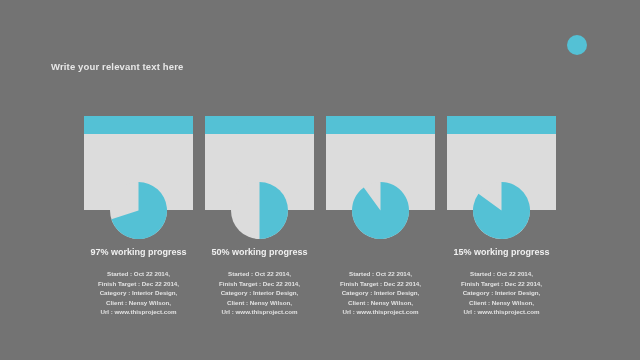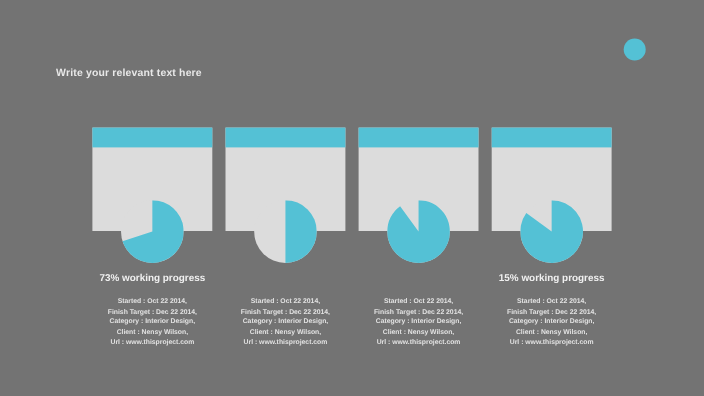--- a/index.html
+++ b/index.html
@@ -136,40 +136,41 @@
     <div class="card c0">
       <div class="card-panel">
         <div class="card-bar"></div>
       </div>
       <div class="pie-wrap">
         <svg viewBox="0 0 100 100">
           <circle cx="50" cy="50" r="50" fill="#dcdcdc"></circle>
           <path class="pie-slice" d="M 50 50 L 50 0 A 50 50 0 1 1 2.447 65.451 Z" fill="#54c1d5"></path>
         </svg>
       </div>
-      <div class="card-title">73% working progress</div>
+      <div class="card-title">97% working progress</div>
       <div class="card-details">
         <div>Started : Oct 22 2014,</div>
         <div>Finish Target : Dec 22 2014,</div>
         <div>Category : Interior Design,</div>
         <div>Client : Nensy Wilson,</div>
         <div>Url : www.thisproject.com</div>
       </div>
     </div>
 
     <div class="card c1">
       <div class="card-panel">
         <div class="card-bar"></div>
       </div>
       <div class="pie-wrap">
         <svg viewBox="0 0 100 100">
           <circle cx="50" cy="50" r="50" fill="#dcdcdc"></circle>
           <path class="pie-slice" d="M 50 50 L 50 0 A 50 50 0 0 1 50.000 100.000 Z" fill="#54c1d5"></path>
         </svg>
       </div>
+      <div class="card-title">50% working progress</div>
       <div class="card-details">
         <div>Started : Oct 22 2014,</div>
         <div>Finish Target : Dec 22 2014,</div>
         <div>Category : Interior Design,</div>
         <div>Client : Nensy Wilson,</div>
         <div>Url : www.thisproject.com</div>
       </div>
     </div>
 
     <div class="card c2">

